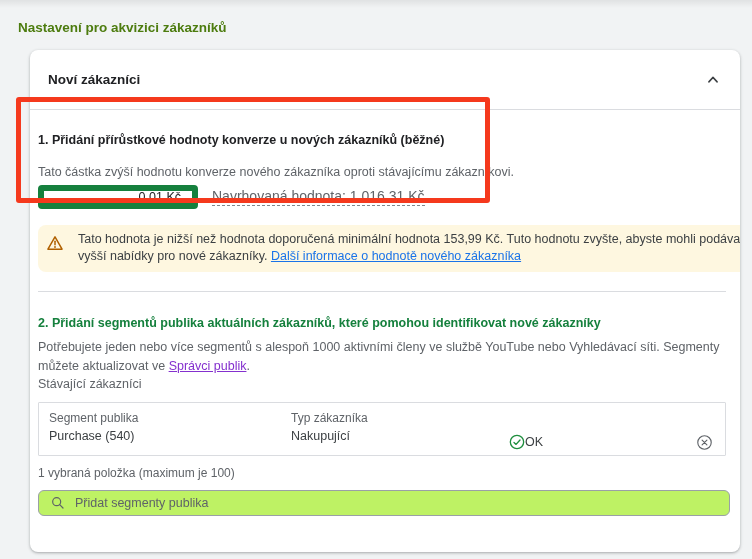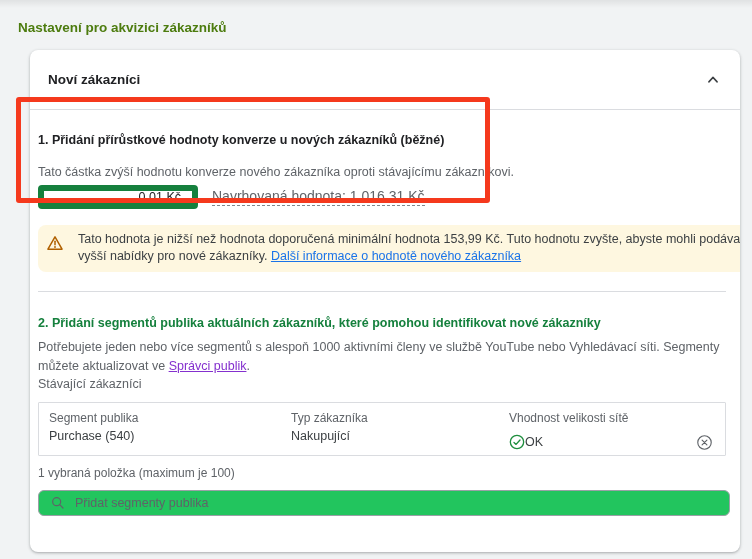--- a/index.html
+++ b/index.html
@@ -73,21 +73,21 @@
   .cell-3 { flex: 1; }
   .cell-x { width: 42px; display: flex; justify-content: center; }
   .th { font-size: 12px; color: #5f6368; }
   .td { font-size: 12.5px; color: #3c4043; }
   .status-cell { display: flex; align-items: center; }
   .note { margin-top: 10px; font-size: 12px; color: #5f6368; line-height: 14px; }
   .search-wrap { margin-top: 10px; position: relative; width: 692px; }
   .search-input {
     width: 692px; height: 26px; border: 1px solid #9aa0a6; border-radius: 6px;
     font-family: "Liberation Sans", sans-serif; font-size: 12.5px; color: #202124;
-    padding: 0 10px 0 36px; background: #22c55e; outline: none;
+    padding: 0 10px 0 36px; background: #bef264; outline: none;
   }
   .search-input::placeholder { color: #5f6368; opacity: 1; }
   .search-icon { position: absolute; left: 12px; top: 5px; }
   .annotation-box {
     position: absolute; left: 16px; top: 97px; width: 474px; height: 106px;
     border: 5px solid #f5391d; border-radius: 3px; pointer-events: none; z-index: 10;
   }
 </style>
 </head>
 <body>
@@ -139,21 +139,20 @@
     <div class="body-text s2-desc">
       <span>Potřebujete jeden nebo více segmentů s alespoň 1000 aktivními členy ve službě YouTube nebo Vyhledávací síti. Segmenty můžete aktualizovat ve </span><a class="link-purple">Správci publik</a><span>.</span>
     </div>
 
     <div class="subheading">Stávající zákazníci</div>
 
     <div class="seg-table">
       <div class="t-row t-head">
         <div class="cell-1 th">Segment publika</div>
         <div class="cell-2 th">Typ zákazníka</div>
-        <div class="cell-3 th">Vhodnost velikosti sítě</div>
         <div class="cell-x"></div>
       </div>
       <div class="t-row t-data">
         <div class="cell-1 td">Purchase (540)</div>
         <div class="cell-2 td">Nakupující</div>
         <div class="cell-3 td status-cell">
           <span style="display:flex;">
             <svg width="16" height="16" viewBox="0 0 24 24">
               <circle cx="12" cy="12" r="10" fill="none" stroke="#1e8e3e" stroke-width="2"></circle>
               <path d="M7.5 12.6 L10.6 15.6 L16.5 9" fill="none" stroke="#1e8e3e" stroke-width="2" stroke-linecap="round" stroke-linejoin="round"></path>

